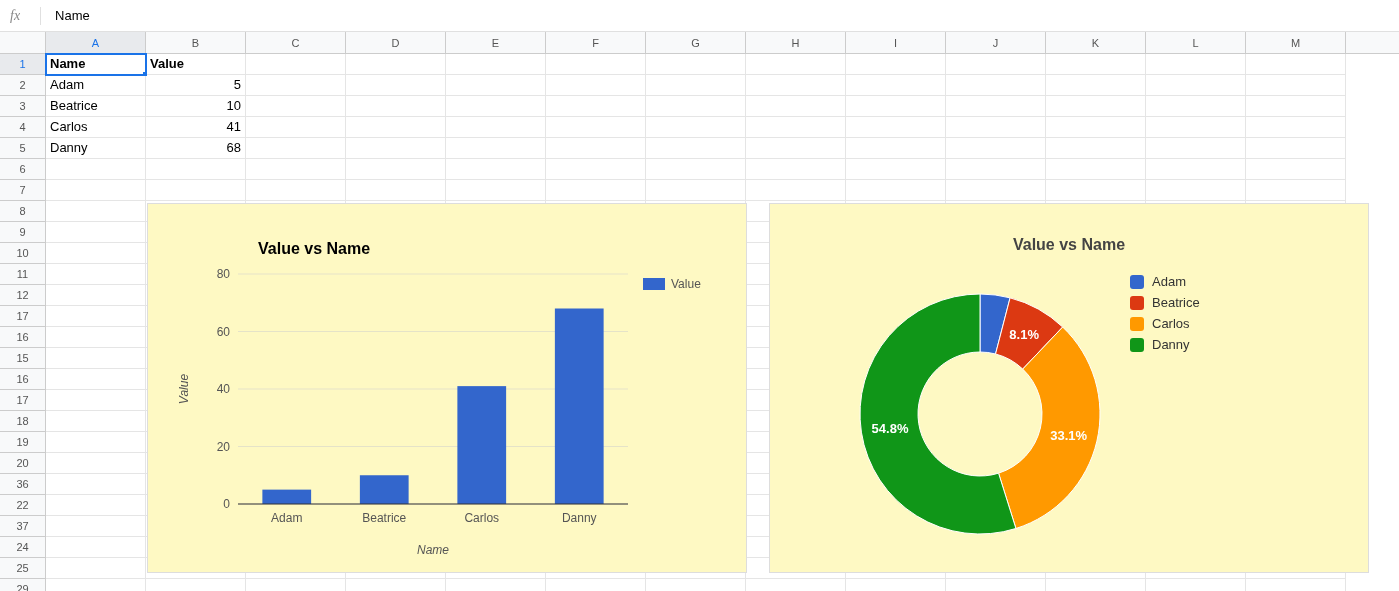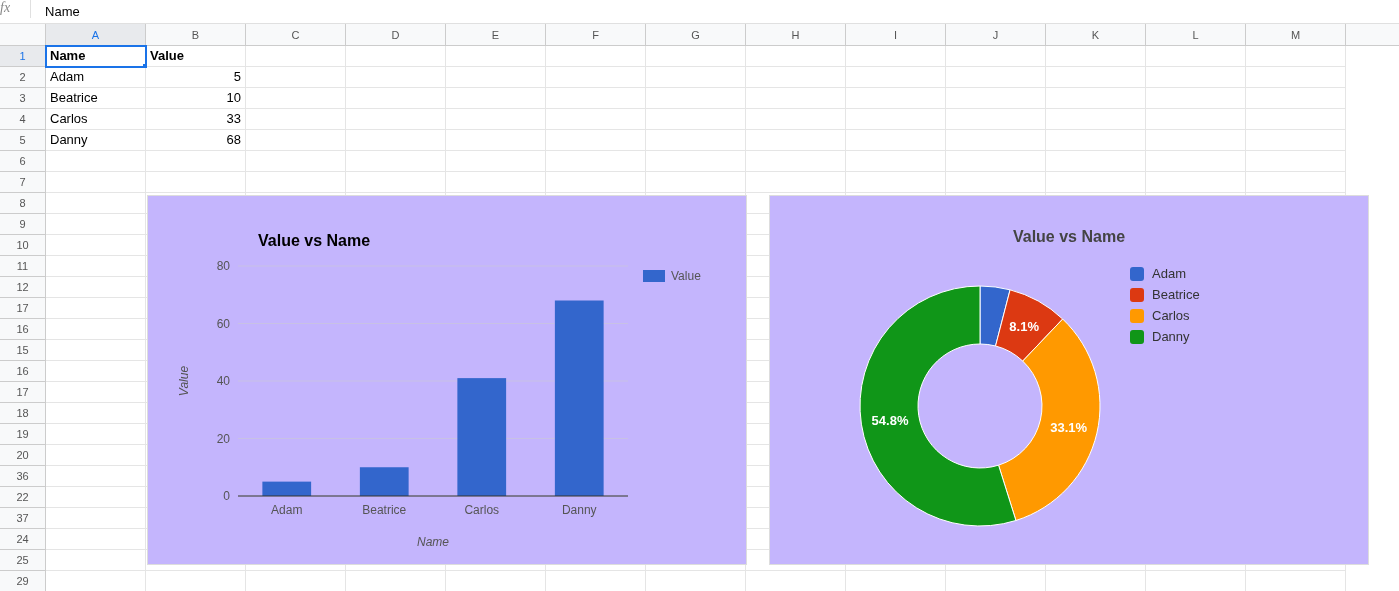--- a/index.html
+++ b/index.html
@@ -8,25 +8,26 @@
     font-size: 13px;
     color: #000;
     background: #fff;
     width: 1399px;
     height: 591px;
     overflow: hidden;
     position: relative;
   }
   
   .formula-bar {
-    height: 24px;
+    height: 32px;
     border-bottom: 1px solid #e0e0e0;
     display: flex;
+    align-items: center;
     background: #fff;
-    padding-left: 0;
+    padding-left: 10px;
   }
   .fx-label {
     font-style: italic;
     color: #888;
     font-size: 14px;
     margin-right: 20px;
     font-family: serif;
   }
   .formula-divider {
     width: 1px;
@@ -124,21 +125,21 @@
     bottom: -3px;
     width: 6px;
     height: 6px;
     background: #1a73e8;
     border: 1px solid #fff;
     z-index: 5;
   }
   
   .chart-box {
     position: absolute;
-    background: #c4b5fd;
+    background: #fef9c3;
     border: 1px solid #ddd;
   }
   .chart1 { left: 147px; top: 171px; width: 600px; height: 370px; }
   .chart2 { left: 769px; top: 171px; width: 600px; height: 370px; }
   .chart-title {
     font-size: 16px;
     font-weight: bold;
     color: #444;
   }
   .axis-label { font-style: italic; font-size: 12px; fill:#555; }
@@ -243,21 +244,21 @@
           <div class="cell"></div>
           <div class="cell"></div>
           <div class="cell"></div>
           <div class="cell"></div>
           <div class="cell"></div>
           <div class="cell"></div>
           <div class="cell"></div>
         </div>
         <div class="row">
           <div class="cell">Carlos</div>
-          <div class="cell num">33</div>
+          <div class="cell num">41</div>
           <div class="cell"></div>
           <div class="cell"></div>
           <div class="cell"></div>
           <div class="cell"></div>
           <div class="cell"></div>
           <div class="cell"></div>
           <div class="cell"></div>
           <div class="cell"></div>
           <div class="cell"></div>
           <div class="cell"></div>

